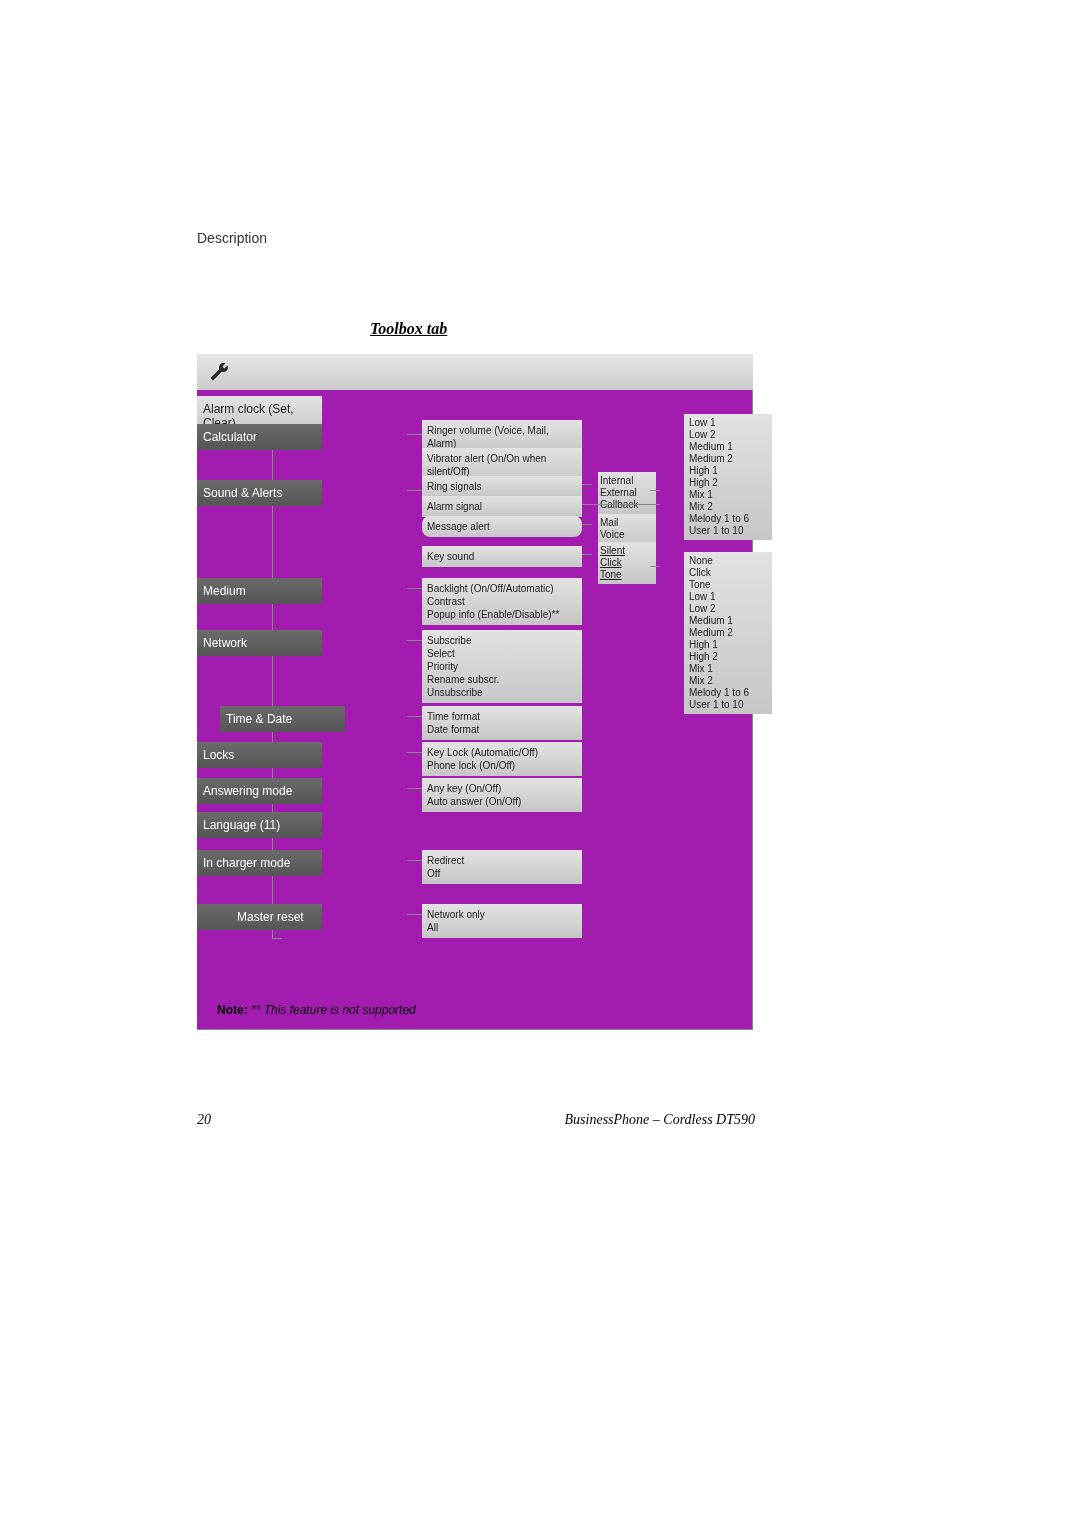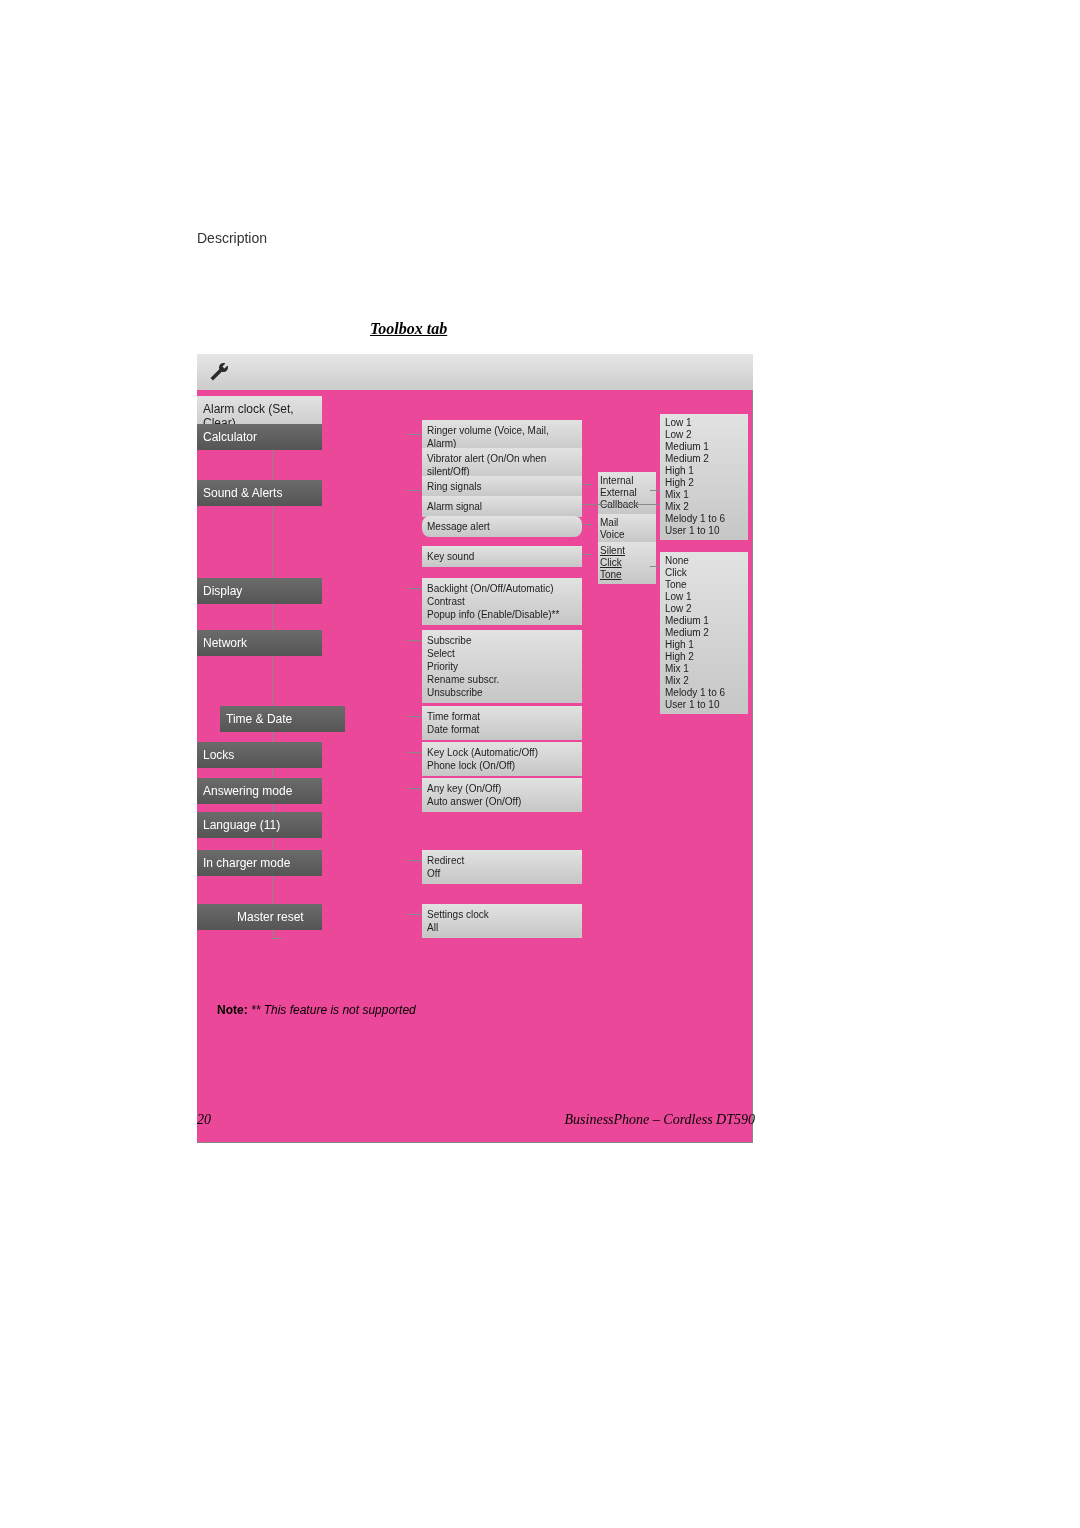--- a/index.html
+++ b/index.html
@@ -3,37 +3,37 @@
 <meta charset="utf-8">
 <style>
   * { box-sizing: border-box; margin: 0; padding: 0; }
   html, body { width: 1080px; height: 1528px; background: #fff; font-family: Arial, Helvetica, sans-serif; color: #000; }
   .page { position: relative; width: 1080px; height: 1528px; }
 
   .desc-label { position: absolute; left: 197px; top: 230px; font-size: 14px; color: #333; }
 
   .section-title { position: absolute; left: 370px; top: 320px; font-weight: bold; font-style: italic; text-decoration: underline; font-size: 16px; font-family: Georgia, "Times New Roman", serif; }
 
-  .diagram { position: absolute; left: 197px; top: 354px; width: 556px; height: 789px; background: #ec4899; border-right: 1px solid #888; border-bottom: 1px solid #888; }
+  .diagram { position: absolute; left: 197px; top: 354px; width: 556px; height: 676px; background: #a21caf; border-right: 1px solid #888; border-bottom: 1px solid #888; }
 
   .icon-bar { position: absolute; left: 0; top: 0; width: 556px; height: 36px; background: linear-gradient(#e6e6e6, #ccc); }
   .icon-bar svg { position: absolute; left: 10px; top: 6px; }
 
   .toolbox-label { position: absolute; left: 4px; top: 42px; font-weight: bold; font-size: 14px; }
   .c2box { position: absolute; width: 125px; padding: 6px 6px; font-size: 12px; color: #fff; background: linear-gradient(#6b6b6b, #555); }
   .c2light { color: #222; background: linear-gradient(#e2e2e2, #c6c6c6); }
 
   
   .c3box { position: absolute; left: 225px; width: 160px; padding: 4px 5px; font-size: 10px; line-height: 13px; color: #222; background: linear-gradient(#e2e2e2, #c6c6c6); }
 
   
   .c4box { position: absolute; left: 401px; width: 58px; padding: 3px 2px; font-size: 10px; line-height: 12px; color: #222; background: linear-gradient(#e2e2e2, #c6c6c6); }
 
   
-  .c5box { position: absolute; left: 463px; width: 88px; padding: 3px 5px; font-size: 10px; line-height: 12px; color: #222; background: linear-gradient(#e2e2e2, #c6c6c6); }
+  .c5box { position: absolute; left: 487px; width: 88px; padding: 3px 5px; font-size: 10px; line-height: 12px; color: #222; background: linear-gradient(#e2e2e2, #c6c6c6); }
 
   .note { position: absolute; left: 20px; top: 649px; font-size: 12px; }
   .note .b { font-weight: bold; }
   .note .i { font-style: italic; }
 
   .pagenum { position: absolute; left: 197px; top: 1112px; font-style: italic; font-size: 14px; font-family: Georgia, "Times New Roman", serif; }
   .footer  { position: absolute; right: 325px; top: 1112px; font-style: italic; font-size: 14px; font-family: Georgia, "Times New Roman", serif; }
 
   .line { position: absolute; background: #888; }
 </style>
@@ -67,21 +67,21 @@
     <div class="line" style="left:75px; top:398px; width:10px; height:1px;"></div>
     <div class="line" style="left:75px; top:434px; width:10px; height:1px;"></div>
     <div class="line" style="left:75px; top:466px; width:10px; height:1px;"></div>
     <div class="line" style="left:75px; top:506px; width:10px; height:1px;"></div>
     <div class="line" style="left:75px; top:560px; width:10px; height:1px;"></div>
     <div class="line" style="left:75px; top:584px; width:10px; height:1px;"></div>
 
     <div class="c2box c2light" style="top:42px;">Alarm clock (Set, Clear)</div>
     <div class="c2box" style="top:70px;">Calculator</div>
     <div class="c2box" style="top:126px;">Sound &amp; Alerts</div>
-    <div class="c2box" style="top:224px;">Display</div>
+    <div class="c2box" style="top:224px;">Medium</div>
     <div class="c2box" style="top:276px;">Network</div>
     <div class="c2box" style="top:352px;margin-left:23px;">Time &amp; Date</div>
     <div class="c2box" style="top:388px;">Locks</div>
     <div class="c2box" style="top:424px;">Answering mode</div>
     <div class="c2box" style="top:458px;">Language (11)</div>
     <div class="c2box" style="top:496px;">In charger mode</div>
     <div class="c2box" style="top:550px;padding-left:40px;">Master reset</div>
 
     <div class="line" style="left:210px; top:80px;  width:15px; height:1px;"></div>
     <div class="line" style="left:210px; top:136px; width:15px; height:1px;"></div>
@@ -108,21 +108,21 @@
 Rename subscr.
 Unsubscribe</div>
     <div class="c3box" style="top:352px; white-space:pre-line;">Time format
 Date format</div>
     <div class="c3box" style="top:388px; white-space:pre-line;">Key Lock (Automatic/Off)
 Phone lock (On/Off)</div>
     <div class="c3box" style="top:424px; white-space:pre-line;">Any key (On/Off)
 Auto answer (On/Off)</div>
     <div class="c3box" style="top:496px; white-space:pre-line;">Redirect
 Off</div>
-    <div class="c3box" style="top:550px; white-space:pre-line;">Settings clock
+    <div class="c3box" style="top:550px; white-space:pre-line;">Network only
 All</div>
 
     <div class="c4box" style="top:118px; white-space:pre-line;">Internal
 External
 Callback</div>
     <div class="c4box" style="top:160px; white-space:pre-line;">Mail
 Voice</div>
     <div class="c4box" style="top:188px; white-space:pre-line;text-decoration:underline;">Silent
 Click
 Tone</div>

